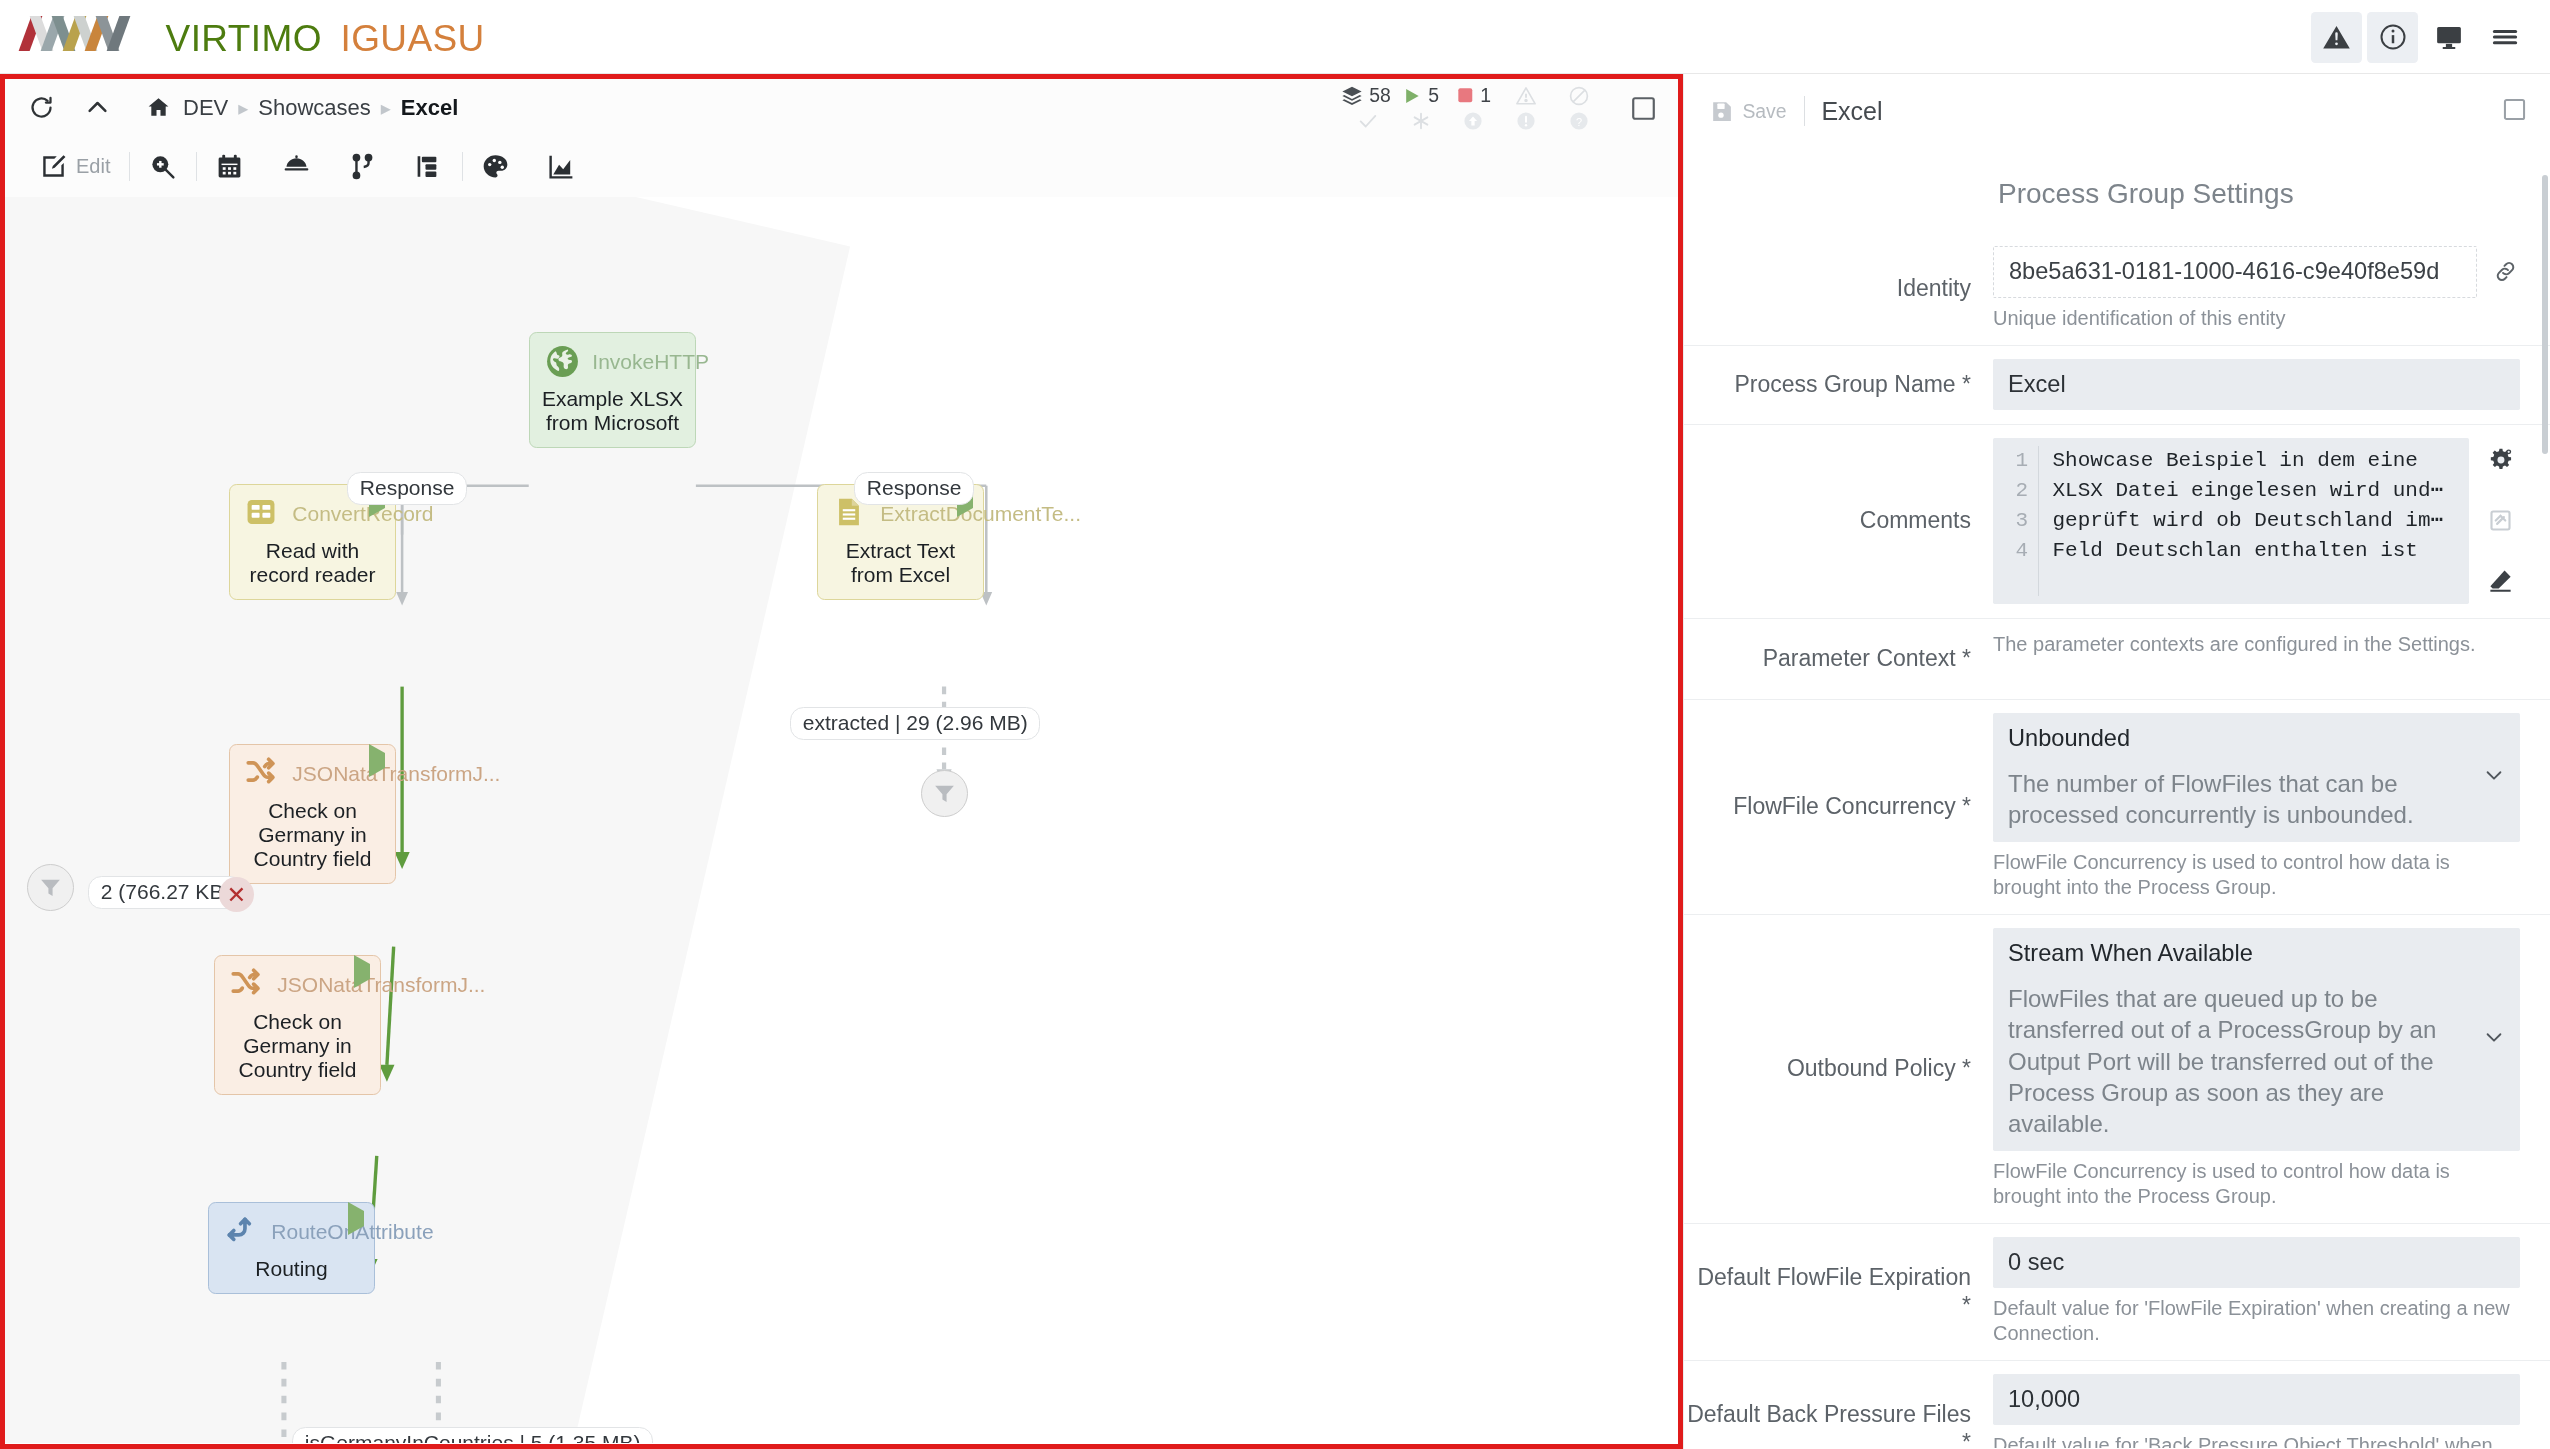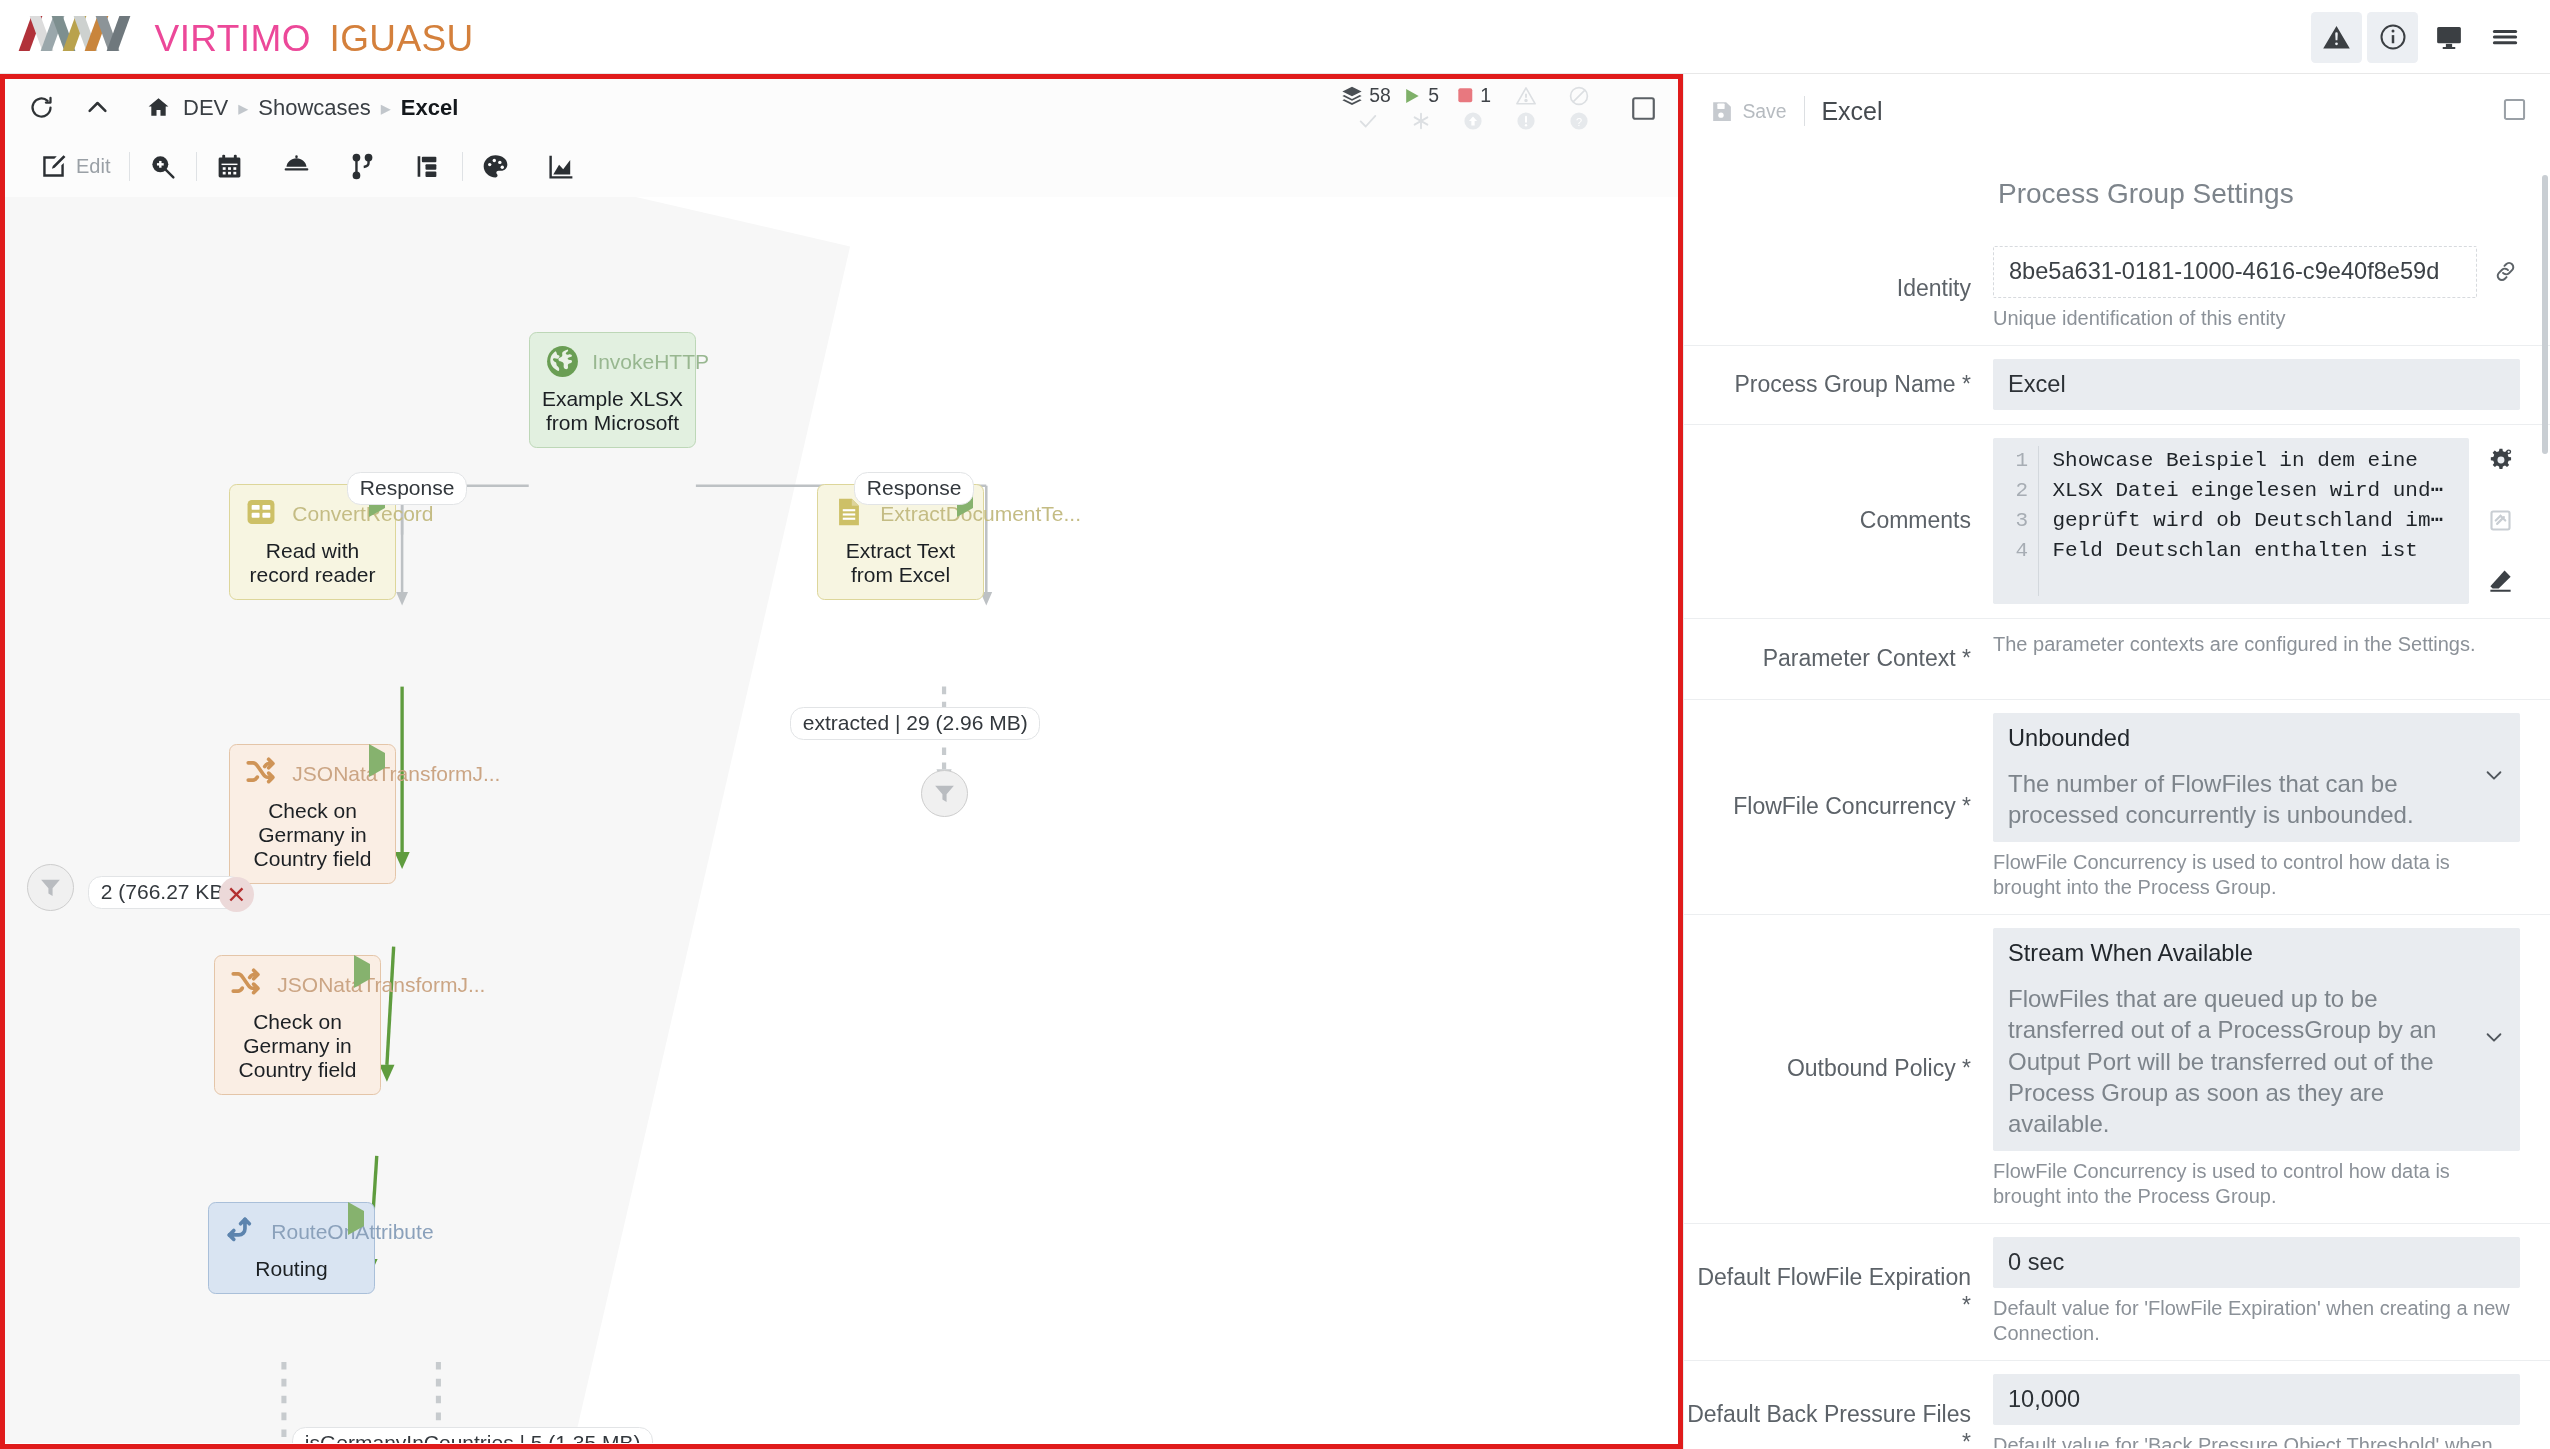--- a/index.html
+++ b/index.html
@@ -19,21 +19,21 @@
   #brand { display: flex; align-items: baseline; padding-left: 25px; gap: 18.6px; }
   #logo-mark { display: flex; align-items: flex-end; height: 37px; gap: 0px; }
   #logo-mark span {
     display: block; width: 11px; height: 35px;
     transform: skewX(-18deg);
   }
   .brand-word {
     font-size: 37px; letter-spacing: 0.4px; font-weight: 400;
     font-family: "Liberation Sans", sans-serif;
   }
-  #brand-virtimo { color: #ec4899; margin-left: 12px; }
+  #brand-virtimo { color: #4d7c0f; margin-left: 23px; }
   #brand-iguasu { color: #d4803c; }
   #app-bar-actions {
     position: absolute; right: 20px; top: 0; height: 74px;
     display: flex; align-items: center; gap: 5px;
   }
   .app-icon-btn {
     width: 51px; height: 51px; border-radius: 4.2px;
     display: flex; align-items: center; justify-content: center;
     color: #3b3f43; cursor: pointer;
   }

